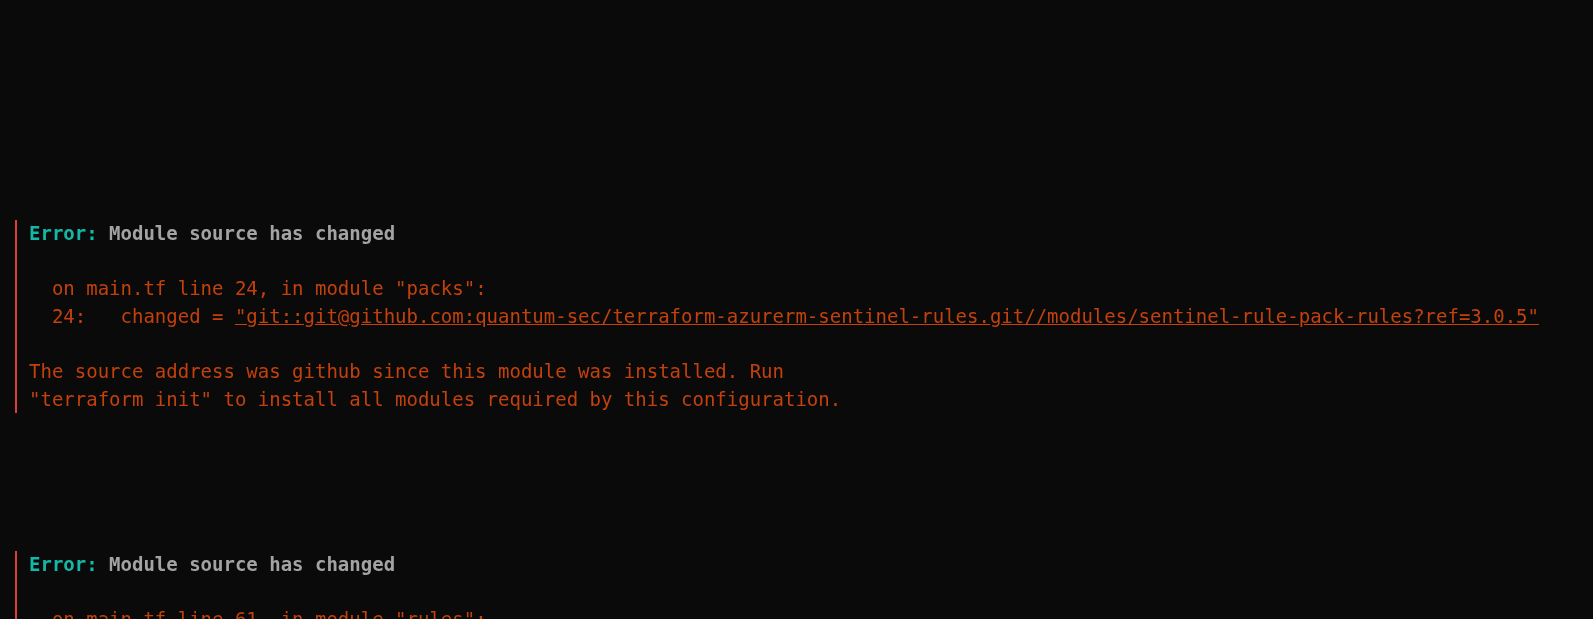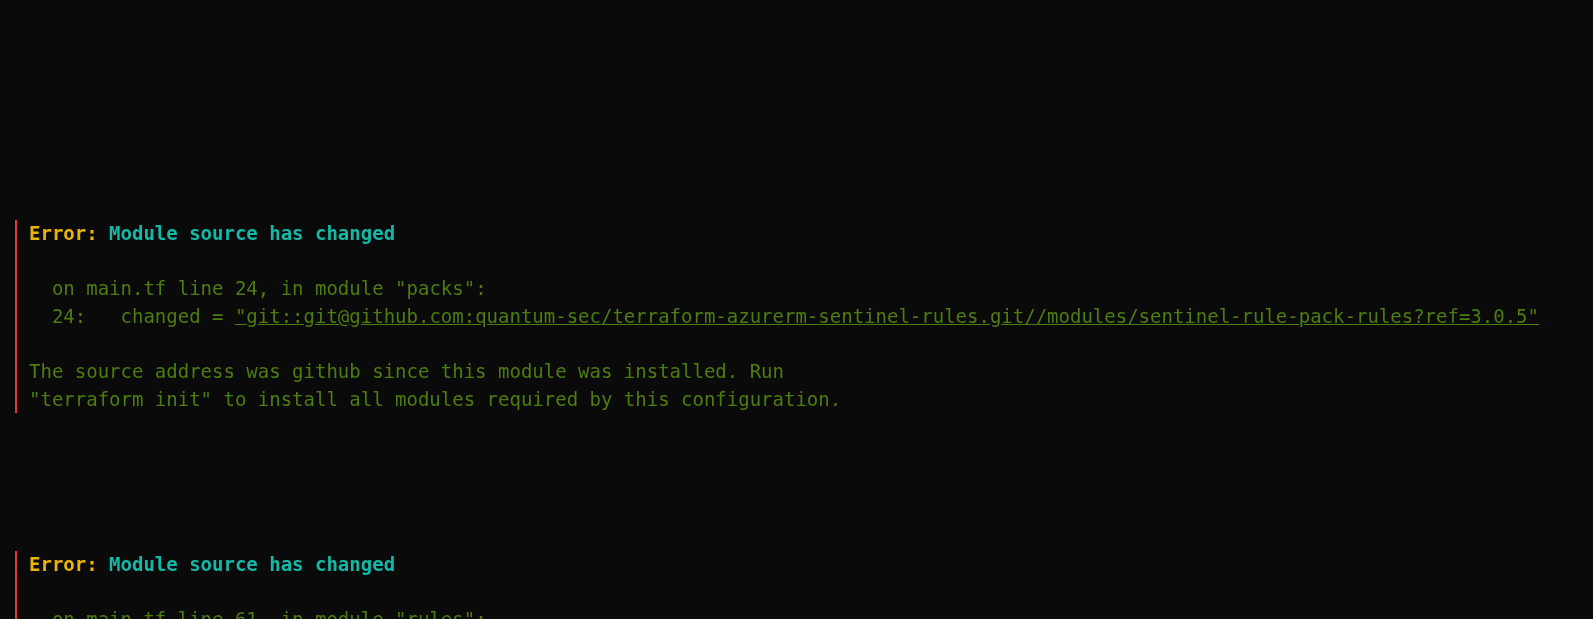--- a/index.html
+++ b/index.html
@@ -23,29 +23,29 @@
   }
   .sidebar-indent {
     border-left: 2px solid #e03c3c;
     padding-left: 12px;
     margin-left: 15px;
     margin-top: 0;
     white-space: pre-wrap;
     word-break: break-all;
   }
   .err-label {
-    color: #eab308;
+    color: #14b8a6;
     font-weight: bold;
   }
   .err-title {
-    color: #14b8a6;
+    color: #a3a3a3;
     font-weight: bold;
   }
   .dim {
-    color: #4d7c0f;
+    color: #c2410c;
   }
   .underline {
     text-decoration: underline;
   }
 </style>
 </head>
 <body>
 
 
 

